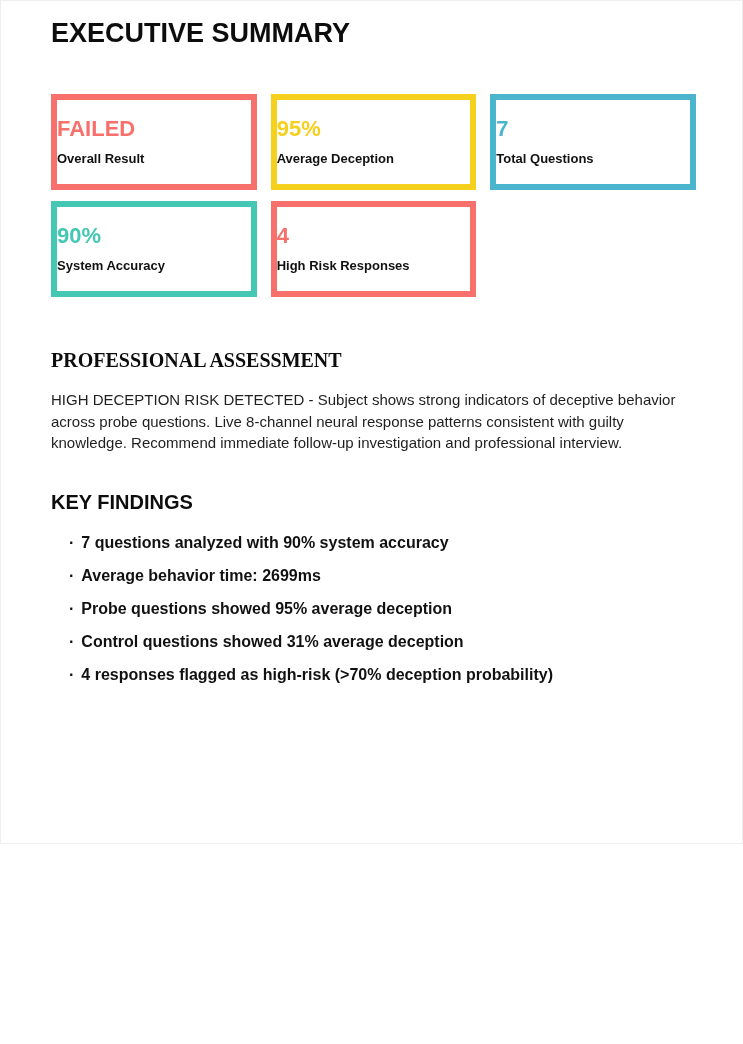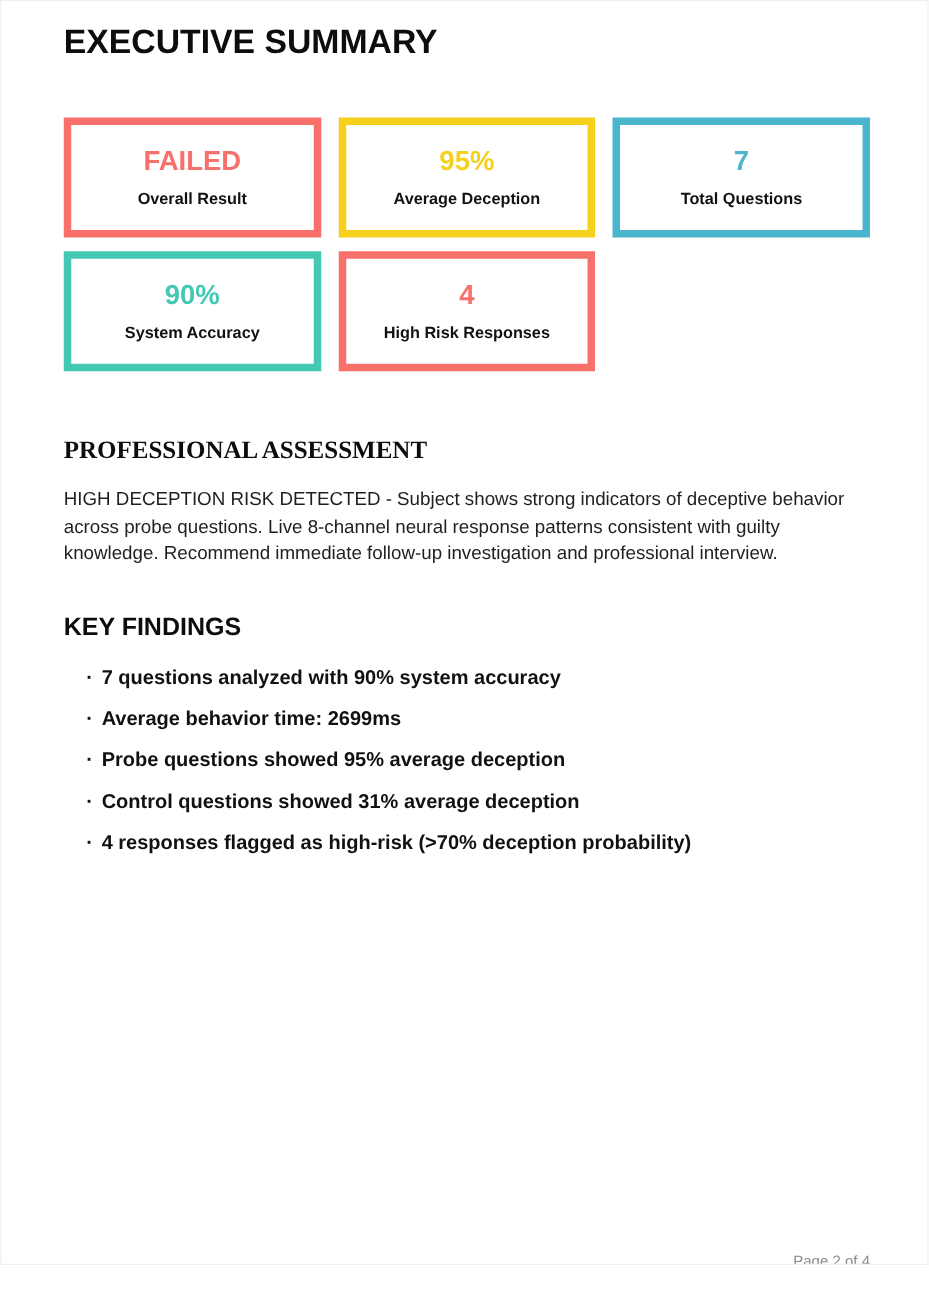--- a/index.html
+++ b/index.html
@@ -1,19 +1,19 @@
 <!DOCTYPE html>
 <html><head>
 <meta charset="utf-8">
 <style>
   html, body { margin: 0; padding: 0; background: #ffffff; }
   body { font-family: "Liberation Sans", sans-serif; color: #111; }
   .page {
     position: relative;
-    width: 743px; height: 1012px;
+    width: 743px; height: 844px;
     background: #ffffff;
     box-sizing: border-box;
     padding: 0 46px 0 50px;
     overflow: hidden;
     border: 1px solid #efefef;
   }
   .doc-title {
     margin: 0; padding-top: 17px;
     font-size: 27px; font-weight: bold; color: #0d0d0d;
   }
@@ -22,21 +22,21 @@
     display: grid;
     grid-template-columns: repeat(3, 1fr);
     gap: 11px 14px;
   }
   .stat-card {
     height: 96px;
     box-sizing: border-box;
     border: 6px solid #000;
     background: #ffffff;
     display: flex; flex-direction: column;
-    align-items: center; justify-content: center;
+    justify-content: center;
   }
   .stat-value { font-size: 22px; font-weight: bold; line-height: 1; }
   .stat-label { margin-top: 11px; font-size: 13px; font-weight: bold; color: #111; }
   .section-heading { margin: 0; font-size: 20px; font-weight: bold; color: #0d0d0d; }
   .assessment-heading { margin-top: 52px; font-family: Liberation Serif, serif; }
   .assessment-body {
     margin: 17px 0 0 0;
     font-size: 15px; line-height: 21.5px;
     color: #1f1f1f; max-width: 650px;
   }

